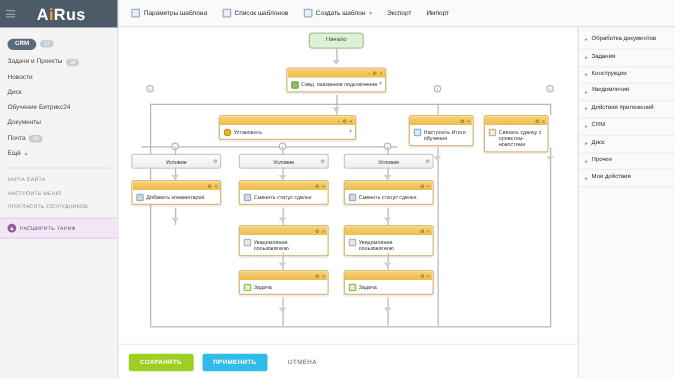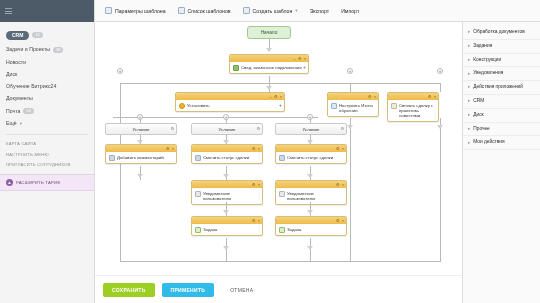--- a/index.html
+++ b/index.html
@@ -172,20 +172,21 @@
 
 <div id="app">
 
   <div id="sidebar">
     <div id="logo-bar">
       <div id="burger">
           <i></i>
           <i></i>
           <i></i>
         </div>
+      <div id="logo-text"><span>A</span><span class="accent">i</span><span>Rus</span></div>
     </div>
 
     <div id="menu">
       <div class="menu-item active">
         <span class="pill">CRM</span>
         <span class="badge">12</span>
       </div>
       <div class="menu-item">
         <span>Задачи и Проекты</span>
         <span class="badge">38</span>

